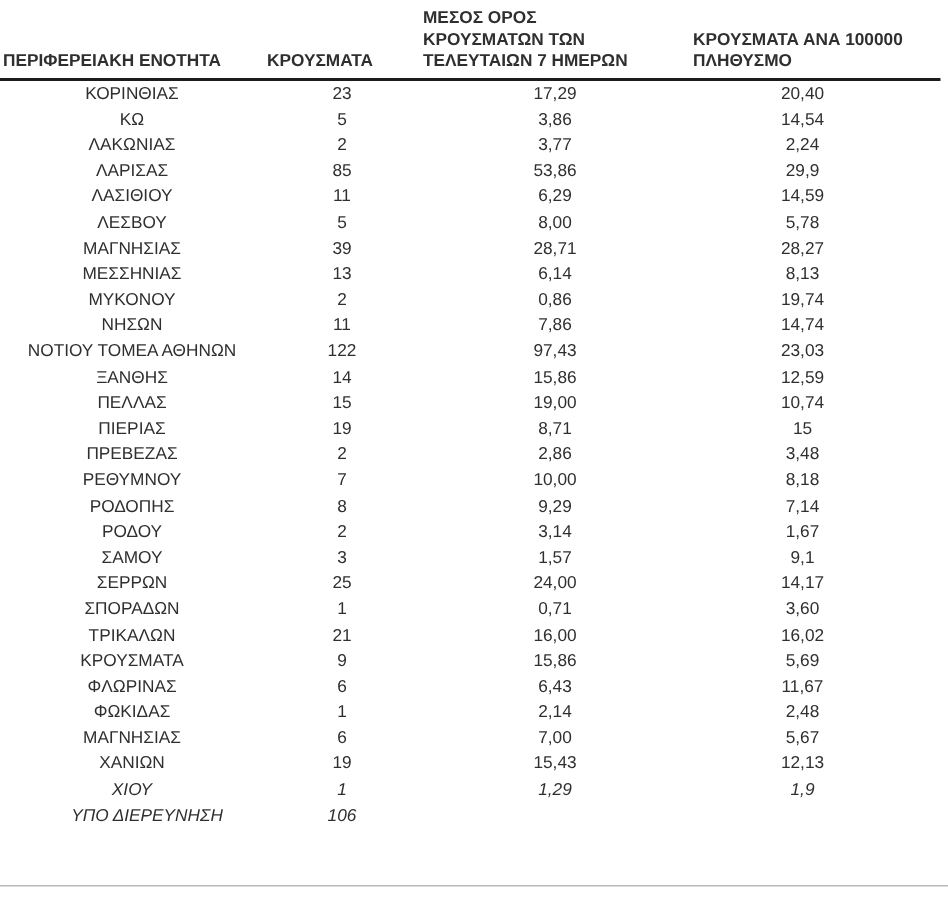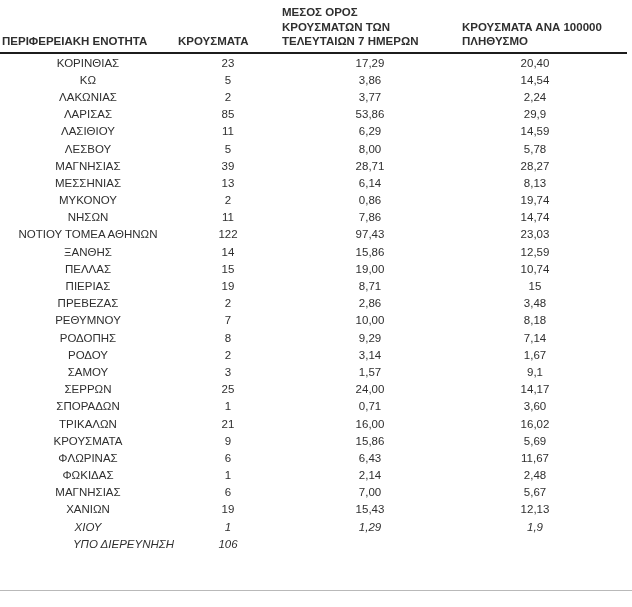--- a/index.html
+++ b/index.html
@@ -41,21 +41,21 @@
   td {
     font-size: 11.5px;
     text-align: center;
     color: var(--text);
     height: 17.2px;
     padding: 0 2px;
     white-space: nowrap;
     overflow: hidden;
   }
   tr.italic td { font-style: italic; margin-left: 20px; }
-  td.left { text-align: right; padding-left: 22px; }
+  td.left { text-align: center; padding-left: 22px; }
   .header-rule {
     position: absolute;
     left: 0;
     top: 52px;
     width: 627px;
     height: 2px;
     background: var(--rule-dark);
   }
   .bottom-rule {
     position: absolute;

